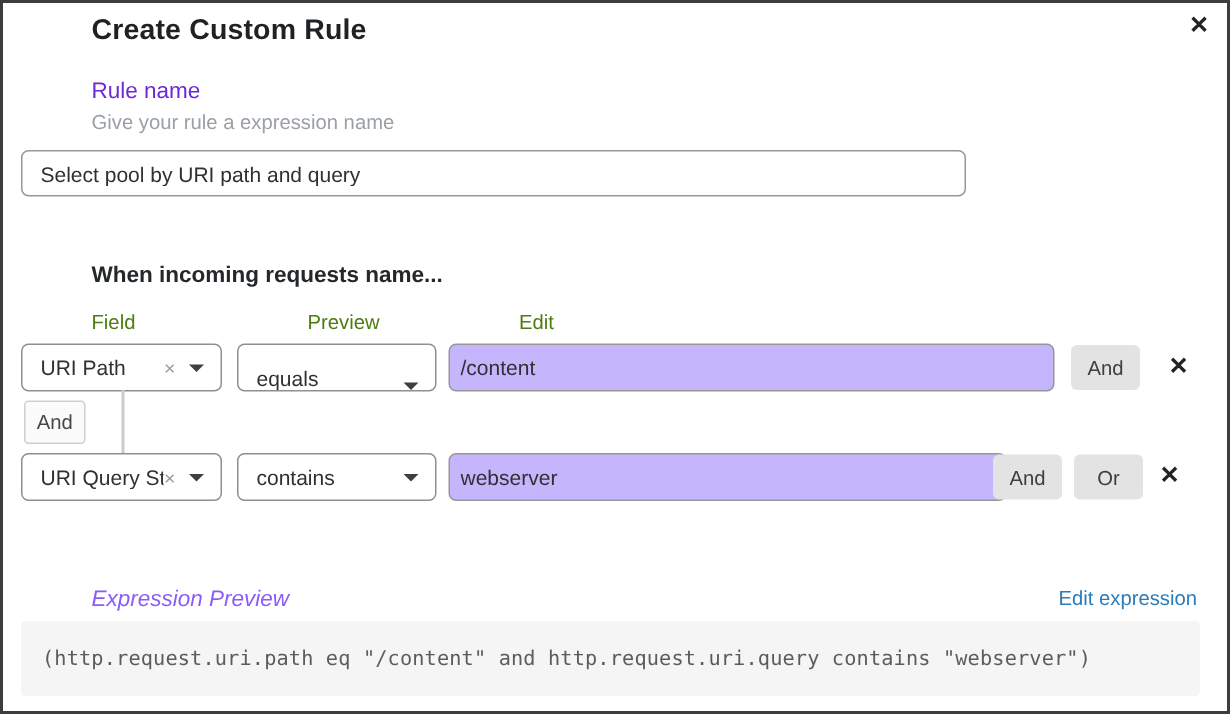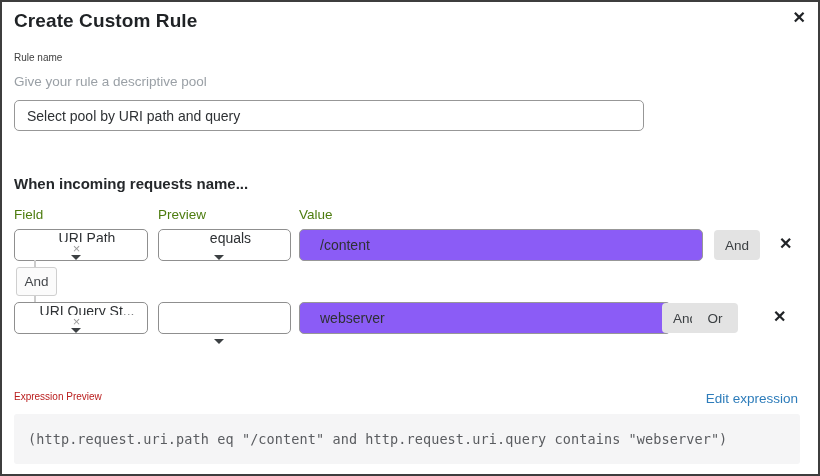--- a/index.html
+++ b/index.html
@@ -9,38 +9,38 @@
     color: #2e3134;
   }
   .dialog {
     position: relative;
     width: 820px;
     height: 476px;
     background: #ffffff;
     border: 2px solid #3d3d3d;
     overflow: hidden;
   }
-  .abs { position: absolute; }
+  .abs { position: absolute; margin-left: 47px; }
 
   
   .title {
     left: 12px; top: 8px;
     font-size: 19px; font-weight: 700; color: #1f2225;
     letter-spacing: 0.1px;
   }
   .close-btn {
     right: 12px; top: 5px;
     font-size: 16px; font-weight: 700; color: #212427;
     cursor: pointer; line-height: 22px;
     background: none; border: none; position: absolute;
     font-family: "Liberation Sans", sans-serif;
   }
 
   
-  .rule-name-label { left: 12px; top: 50px; font-size: 10px; color: #404040; }
+  .rule-name-label { left: 12px; top: 50px; font-size: 15px; color: #6d28d9; }
   .rule-name-hint  { left: 12px; top: 72px; font-size: 13.5px; color: #9aa0a6; }
   .rule-name-input {
     left: 12px; top: 98px; width: 630px; height: 31px;
     border: 1px solid #979797; border-radius: 5px;
     padding: 0 12px; font-size: 14px; color: #2e3134;
     font-family: "Liberation Sans", sans-serif;
     background: #fff; outline: none; position: absolute;
   }
 
   
@@ -51,42 +51,41 @@
   .col-value { left: 297px; }
 
   .select-box {
     height: 32px;
     border: 1px solid #8f8f8f; border-radius: 5px;
     background: #fff;
     display: flex; align-items: center;
     cursor: pointer;
     font-size: 14px; color: #2e3134;
     position: absolute;
-    flex-direction: column;
   }
   .select-label {
     padding-left: 12px; flex: 1;
     white-space: nowrap; overflow: hidden;
     font-size: 14px; color: #2e3134;
   }
   .clear-x {
     color: #9b9b9b; font-size: 13px; margin-right: 9px; cursor: pointer; line-height: 1;
   }
   .caret {
     width: 0; height: 0; margin-right: 11px;
     border-left: 5px solid transparent;
     border-right: 5px solid transparent;
     border-top: 5px solid #3c4043;
   }
   .value-input {
     height: 32px;
     border: 1px solid #979797; border-radius: 5px;
-    padding: 0 20px; font-size: 14px; color: #2e3134;
+    padding: 0 7px; font-size: 14px; color: #2e3134;
     font-family: "Liberation Sans", sans-serif;
-    background: #8b5cf6; outline: none; position: absolute;
+    background: #c4b5fd; outline: none; position: absolute;
   }
   .conj-btn {
     height: 30px; width: 46px;
     background: #e3e3e3; border: none; border-radius: 4px;
     font-size: 13.5px; color: #3c4043;
     cursor: pointer; position: absolute;
     font-family: "Liberation Sans", sans-serif;
   }
   .remove-x {
     position: absolute;
@@ -104,21 +103,21 @@
   }
   .connector-badge {
     left: 14px; top: 265px; width: 41px; height: 29px;
     background: #fbfbfb; border: 1px solid #cfcfcf; border-radius: 3px;
     display: flex; align-items: center; justify-content: center;
     font-size: 13.5px; color: #45484c; cursor: pointer;
     position: absolute;
   }
 
   
-  .expr-label { left: 12px; top: 389px; font-size: 10px; color: #b91c1c; }
+  .expr-label { left: 12px; top: 389px; font-size: 15px; color: #8b5cf6; font-style: italic; }
   .edit-link {
     right: 20px; top: 389px; font-size: 13.5px;
     color: #2d7cba; cursor: pointer; text-decoration: none;
     position: absolute;
   }
   .code-block {
     left: 12px; top: 412px; width: 786px; height: 50px;
     background: #f5f5f6; border-radius: 3px;
     display: flex; align-items: center;
     position: absolute;
@@ -133,34 +132,34 @@
 </style>
 </head>
 <body>
 
 <div class="dialog">
 
   <div class="abs title">Create Custom Rule</div>
   <button class="close-btn">✕</button>
 
   <div class="abs rule-name-label">Rule name</div>
-  <div class="abs rule-name-hint">Give your rule a descriptive pool</div>
+  <div class="abs rule-name-hint">Give your rule a expression name</div>
   <input class="rule-name-input" type="text" value="Select pool by URI path and query" style="">
 
   <div class="abs match-heading">When incoming requests name...</div>
   <div class="abs col-label col-field">Field</div>
   <div class="abs col-label col-operator">Preview</div>
-  <div class="abs col-label col-value">Value</div>
+  <div class="abs col-label col-value">Edit</div>
 
   <div class="select-box row1" style="left:12px; width:134px;">
     <span class="select-label">URI Path</span>
     <span class="clear-x">×</span>
     <span class="caret"></span>
   </div>
-  <div class="select-box row1" style="left:156px; width:133px;">
+  <div class="select-box row1" style="left:156px; width:133px;align-items:flex-end;">
     <span class="select-label">equals</span>
     <span class="caret"></span>
   </div>
   <input class="value-input row1" style="left: 297px; top: 227px; width: 404px;" type="text" value="/content">
   <button class="conj-btn" style="left:712px; top:228px;">And</button>
   <button class="remove-x" style="left:777px; top:232px;">✕</button>
 
   <div class="abs connector-line"></div>
   <div class="connector-badge">And</div>
 
@@ -168,21 +167,21 @@
     <span class="select-label">URI Query St...</span>
     <span class="clear-x">×</span>
     <span class="caret"></span>
   </div>
   <div class="select-box row2" style="left:156px; width:133px;gap:36px;">
     <span class="select-label">contains</span>
     <span class="caret"></span>
   </div>
   <input class="value-input row2" style="left: 297px; top: 300px; width: 372px;" type="text" value="webserver">
   <button class="conj-btn" style="left:660px; top:301px;">And</button>
-  <button class="conj-btn" style="left:690px; top:301px;">Or</button>
+  <button class="conj-btn" style="left:714px; top:301px;">Or</button>
   <button class="remove-x" style="left:771px; top:305px;">✕</button>
 
   <div class="abs expr-label">Expression Preview</div>
   <a class="edit-link" href="#">Edit expression</a>
   <div class="code-block">
     <span class="code-text">(http.request.uri.path eq "/content" and http.request.uri.query contains "webserver")</span>
   </div>
 
 </div>
 

